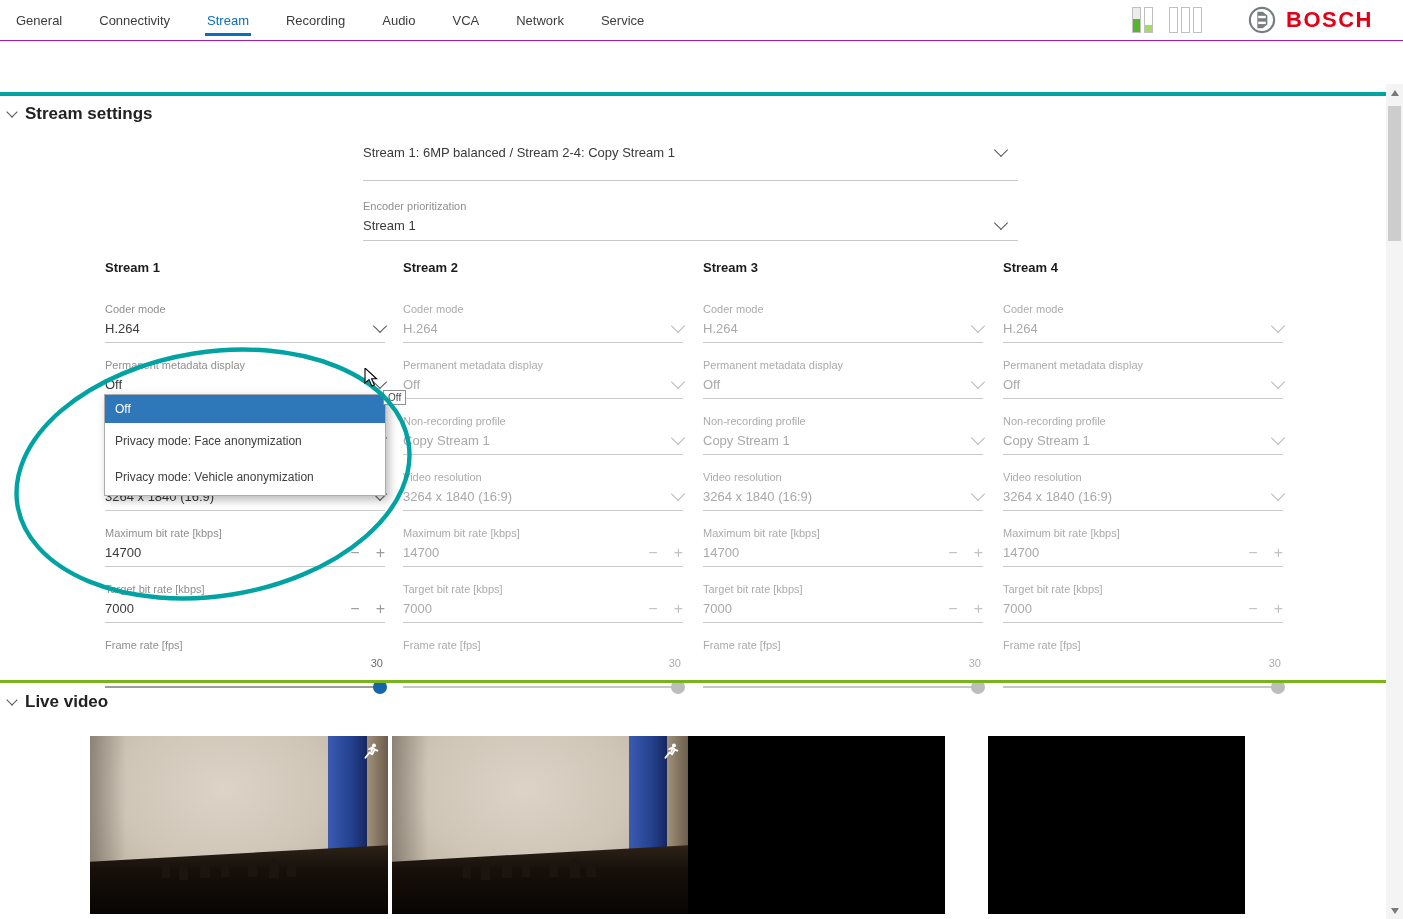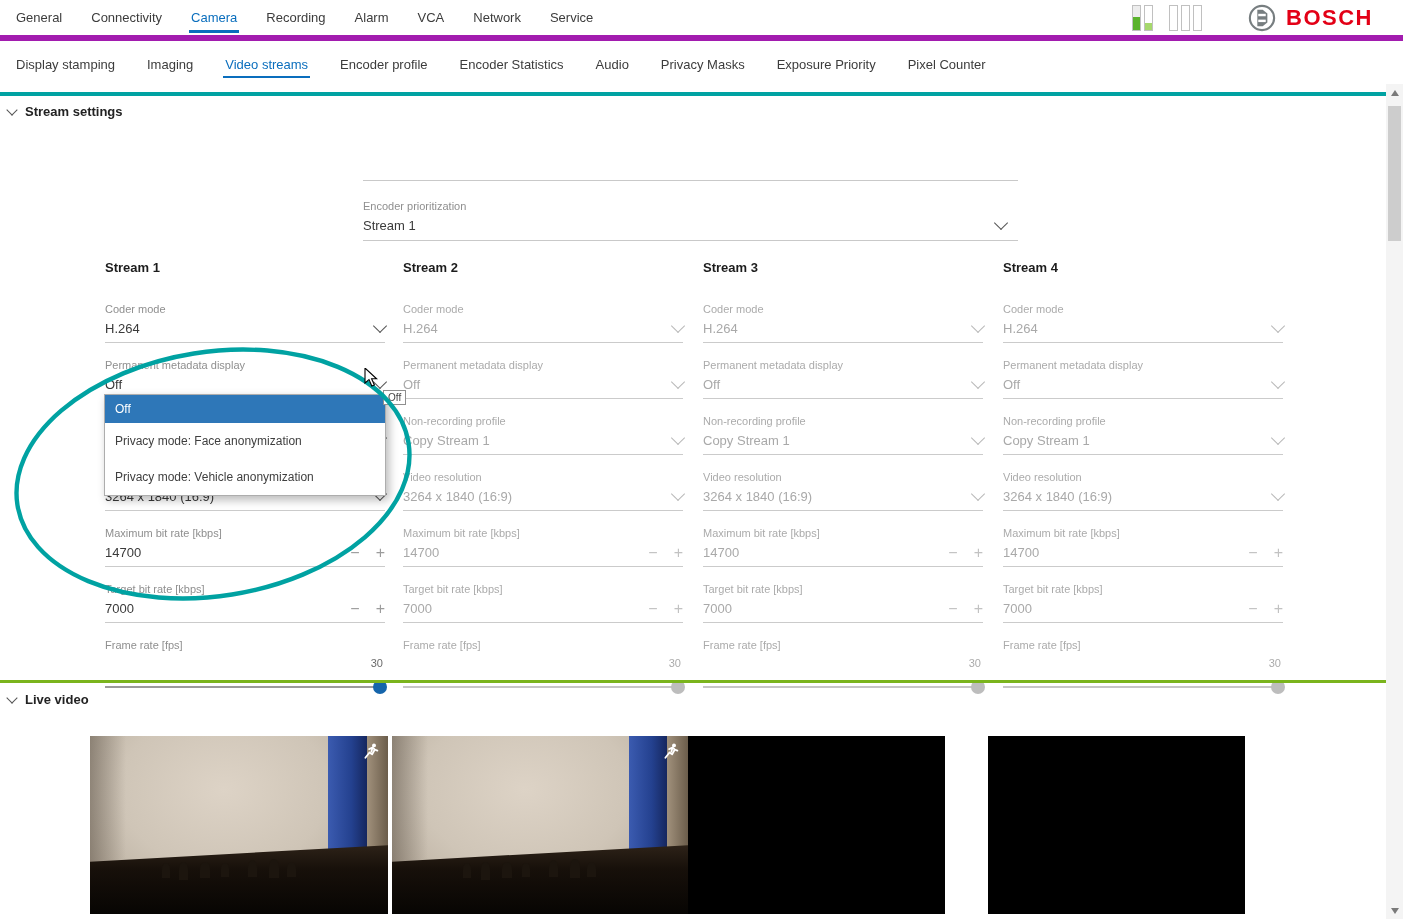--- a/index.html
+++ b/index.html
@@ -2,21 +2,21 @@
 <html><head>
 <meta charset="utf-8">
 <style>
 *{margin:0;padding:0;box-sizing:border-box}
 html,body{width:1403px;height:919px;overflow:hidden;background:#fff;
   font-family:"Liberation Sans",sans-serif;color:#333}
 #page{position:relative;width:1403px;height:919px;background:#fff}
 
 
 .topnav{position:absolute;top:0;left:0;width:1403px;height:41px;display:flex;align-items:center;
-  gap:25px;padding:0 26px 0 14px;border-bottom:6px solid #a21caf;background:#fff;z-index:5}
+  gap:33px;padding:0 26px 0 14px;border-bottom:1px solid #a21caf;background:#fff;z-index:5}
 .tn-item{font-size:13px;color:#3c3c3c;position:relative;padding:12px 2px;white-space:nowrap;cursor:pointer}
 .tn-item.active{color:#0a6ebd}
 .tn-item.active::after{content:"";position:absolute;left:0;right:0;bottom:4px;height:3px;background:#0a6ebd}
 .brand-cluster{margin-left:auto;display:flex;align-items:center;gap:46px}
 .gauges{display:flex;gap:16px;align-items:flex-end}
 .g1,.g2{display:flex;gap:3px;align-items:flex-end}
 .g1 i,.g2 i{display:block;width:9px;height:26px;border:1px solid #c0c0c0;background:#fff}
 .g1 .b1{background:linear-gradient(180deg,#ededed 0 45%,#5ab32c 45% 100%)}
 .g1 .b2{background:linear-gradient(180deg,#fff 0 72%,#a6d86c 72% 100%)}
 .logo{display:flex;align-items:center;gap:10px;padding-right:4px}
@@ -26,21 +26,21 @@
 .subnav{position:absolute;top:41px;left:0;width:1403px;height:47px;display:flex;align-items:center;
   gap:28px;padding:0 14px;background:#fff;z-index:5}
 .sn-item{font-size:13px;color:#3c3c3c;position:relative;padding:14px 2px;white-space:nowrap;cursor:pointer}
 .sn-item.active{color:#0a6ebd}
 .sn-item.active::after{content:"";position:absolute;left:0;right:0;bottom:8px;height:2px;background:#0a6ebd}
 
 .sep-teal{position:absolute;top:92px;left:0;width:1386px;height:4px;background:#00a2a2}
 .sep-green{position:absolute;top:680px;left:0;width:1386px;height:3px;background:#7ab41d}
 
 .section-h{position:absolute;left:8px;display:flex;align-items:center;gap:9px;
-  font-size:13px;font-weight:bold;color:#222}
+  font-size:17px;font-weight:bold;color:#222}
 .chev-open{width:8px;height:8px;border-right:1.6px solid #555;border-bottom:1.6px solid #555;
   transform:rotate(45deg);margin-top:-4px}
 
 
 .flabel{font-size:11px;color:#8f8f8f;line-height:13px}
 .fvrow{display:flex;align-items:center;justify-content:space-between;height:23px;
   font-size:13px;color:#3a3a3a;padding-top:2px}
 .chev{width:10px;height:10px;border-right:1.7px solid #555;border-bottom:1.7px solid #555;
   transform:rotate(45deg);margin-top:-6px;flex:none}
 .bigfield{position:absolute;left:363px;width:655px;height:41px;border-bottom:1px solid #c9c9c9}
@@ -110,23 +110,23 @@
 .sb-thumb{position:absolute;left:2px;right:2px;top:22px;height:135px;background:#cdcdcd;cursor:pointer}
 </style>
 </head>
 <body>
 
 <div id="page">
 
   <div class="topnav">
     <div class="tn-item">General</div>
     <div class="tn-item">Connectivity</div>
-    <div class="tn-item active">Camera</div>
+    <div class="tn-item active">Stream</div>
     <div class="tn-item">Recording</div>
-    <div class="tn-item">Alarm</div>
+    <div class="tn-item">Audio</div>
     <div class="tn-item">VCA</div>
     <div class="tn-item">Network</div>
     <div class="tn-item">Service</div>
     <div class="brand-cluster">
       <div class="gauges">
         <div class="g1">
             <i class="b1"></i>
             <i class="b2"></i>
           </div>
         <div class="g2">
@@ -140,40 +140,33 @@
           <circle cx="12" cy="12" r="10.4" fill="none" stroke="#777e80" stroke-width="1.8"></circle>
           <path d="M8 5 L12.6 5 L16.6 8.2 V15.8 L12.6 19 L8 19 Z" fill="#777e80"></path>
           <rect x="8.8" y="8.4" width="6.4" height="2.1" fill="#fff"></rect>
           <rect x="8.8" y="13.4" width="6.4" height="2.1" fill="#fff"></rect>
         </svg>
         <span class="bosch-text">BOSCH</span>
       </div>
     </div>
   </div>
 
-  <div class="subnav">
-    <div class="sn-item">Display stamping</div>
-    <div class="sn-item">Imaging</div>
-    <div class="sn-item active">Video streams</div>
-    <div class="sn-item">Encoder profile</div>
-    <div class="sn-item">Encoder Statistics</div>
-    <div class="sn-item">Audio</div>
-    <div class="sn-item">Privacy Masks</div>
-    <div class="sn-item">Exposure Priority</div>
-    <div class="sn-item">Pixel Counter</div>
-  </div>
 
   <div class="sep-teal"></div>
 
   <div class="section-h" style="top:104px">
     <span class="chev-open"></span>
     <span>Stream settings</span>
   </div>
 
   <div class="bigfield" style="top:140px">
+    <div class="fvrow">
+      <span>Stream 1: 6MP balanced / Stream 2-4: Copy Stream 1</span>
+      <span class="chev"></span>
+    </div>
   </div>
 
   <div class="bigfield" style="top:200px">
     <div class="flabel">Encoder prioritization</div>
     <div class="fvrow">
       <span>Stream 1</span>
       <span class="chev"></span>
     </div>
   </div>
 

